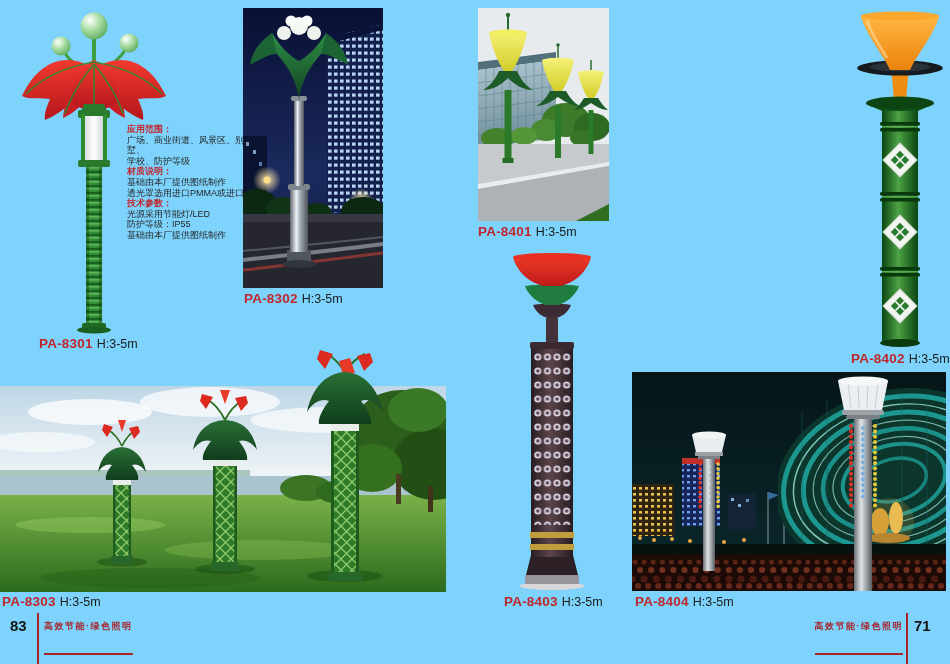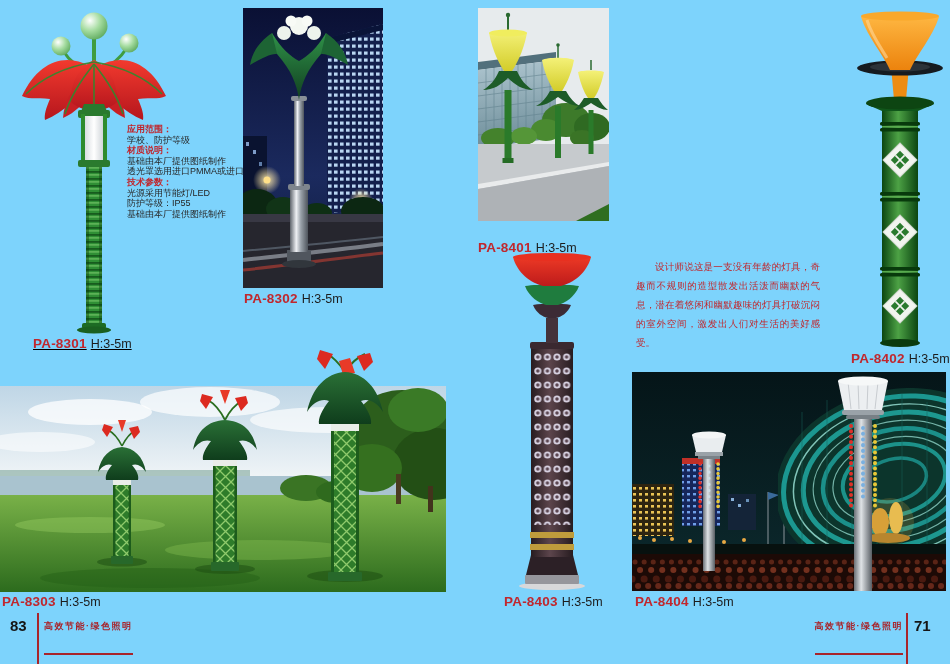--- a/index.html
+++ b/index.html
@@ -74,20 +74,21 @@
         <path d="M76,54 C63,70 52,88 47,104"></path>
         <path d="M76,54 C89,70 100,88 105,104"></path>
         <path d="M76,54 L76,96"></path>
       </g>
       <path d="M66,94 L86,94 L90,104 L62,104 Z" fill="#2a7a2e"></path>
     </svg>
   </div>
 
   <div class="abs specs" style="left:127px;top:124px;">
     <div class="sec-title">应用范围：</div>
+    <div>广场、商业街道、风景区、别墅、</div>
     <div>学校、防护等级</div>
     <div class="sec-title">材质说明：</div>
     <div>基础由本厂提供图纸制作</div>
     <div>透光罩选用进口PMMA或进口PC</div>
     <div class="sec-title">技术参数：</div>
     <div>光源采用节能灯/LED</div>
     <div>防护等级：IP55</div>
     <div>基础由本厂提供图纸制作</div>
   </div>
 
@@ -272,21 +273,20 @@
       <path d="M13,94 C13,88 81,88 81,94 L65,101 L29,101 Z" fill="#10561a"></path>
       <ellipse cx="47" cy="93" rx="34" ry="6.5" fill="#0d4512"></ellipse>
       <ellipse cx="47" cy="58" rx="43" ry="7.5" fill="#161b20"></ellipse>
       <ellipse cx="47" cy="57" rx="30" ry="4.5" fill="#2c3339"></ellipse>
       <path d="M8,7 C8,2 86,2 86,7 C79,28 64,44 57,60 L37,60 C30,44 15,28 8,7 Z" fill="url(#d-org)"></path>
       <ellipse cx="47" cy="6" rx="39" ry="4.5" fill="#f9a82b"></ellipse>
       <path d="M14,10 C18,24 28,38 34,48" stroke="#ffd89a" stroke-width="3" fill="none" opacity="0.6"></path>
     </svg>
   </div>
 
-  <div class="abs note" style="left:636px;top:257px;">设计师说这是一支没有年龄的灯具，奇趣而不规则的造型散发出活泼而幽默的气息，潜在着悠闲和幽默趣味的灯具打破沉闷的室外空间，激发出人们对生活的美好感受。</div>
 
   <div class="abs" style="left:501px;top:253px;width:102px;height:339px;">
     <svg width="102" height="339" viewBox="0 0 102 339">
       <defs>
         <linearGradient id="e-red" x1="0" y1="0" x2="0" y2="1">
           <stop offset="0" stop-color="#f13c26"></stop>
             <stop offset="1" stop-color="#bd1b1b"></stop>
         </linearGradient>
         <linearGradient id="e-plum" x1="0" y1="0" x2="1" y2="0">
           <stop offset="0" stop-color="#271c20"></stop>
@@ -503,30 +503,30 @@
             <line x1="236" y1="10" x2="235" y2="37"></line>
             <line x1="246" y1="10" x2="243" y2="37"></line>
           </g>
         <ellipse cx="231" cy="9" rx="25" ry="4.5" fill="#f6f8f8"></ellipse>
         <rect x="210" y="38" width="42" height="5" rx="2" fill="#9aa2a8"></rect>
         <rect x="214" y="43" width="34" height="4" rx="2" fill="#788086"></rect>
       </g>
     </svg>
   </div>
 
-  <div class="abs product-label" style="left:33px;top:336px;text-decoration:underline;">
+  <div class="abs product-label" style="left:39px;top:336px;">
     <span class="model">PA-8301</span><span class="ht">H:3-5m</span>
   </div>
   <div class="abs product-label" style="left:244px;top:291px;">
     <span class="model">PA-8302</span><span class="ht">H:3-5m</span>
   </div>
   <div class="abs product-label" style="left:2px;top:594px;">
     <span class="model">PA-8303</span><span class="ht">H:3-5m</span>
   </div>
-  <div class="abs product-label" style="left:478px;top:240px;">
+  <div class="abs product-label" style="left:478px;top:224px;">
     <span class="model">PA-8401</span><span class="ht">H:3-5m</span>
   </div>
   <div class="abs product-label" style="left:851px;top:351px;">
     <span class="model">PA-8402</span><span class="ht">H:3-5m</span>
   </div>
   <div class="abs product-label" style="left:504px;top:594px;">
     <span class="model">PA-8403</span><span class="ht">H:3-5m</span>
   </div>
   <div class="abs product-label" style="left:635px;top:594px;">
     <span class="model">PA-8404</span><span class="ht">H:3-5m</span>

